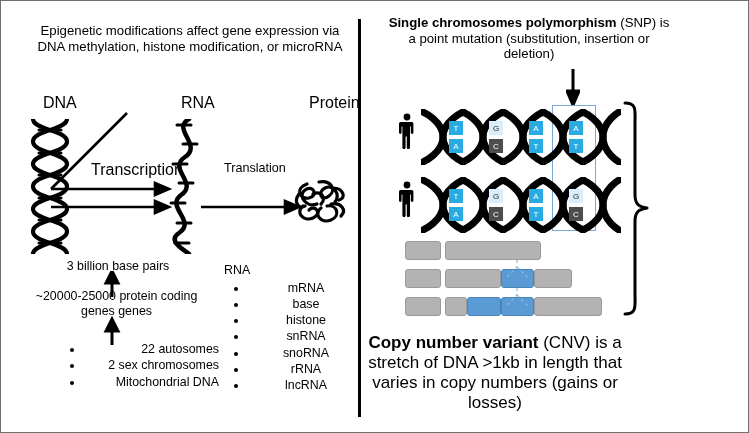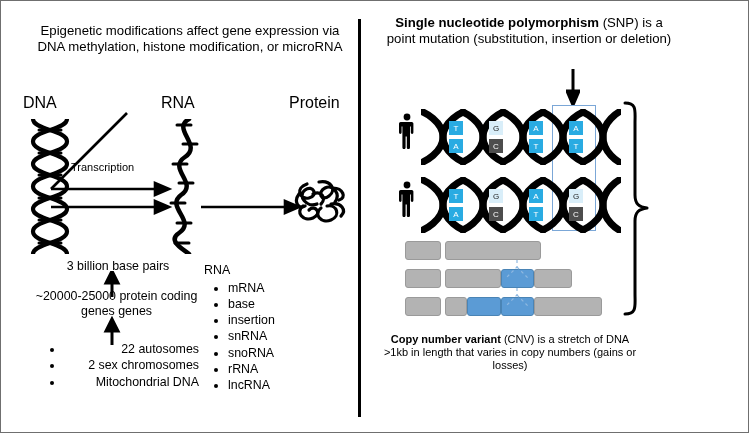--- a/index.html
+++ b/index.html
@@ -5,49 +5,49 @@
   html,body{margin:0;padding:0;background:#fff;}
   body{font-family:"Liberation Sans",sans-serif;}
   #figure{
     position:relative;width:749px;height:433px;
     box-sizing:border-box;border:1px solid #6f6f6f;background:#ffffff;
     overflow:hidden;
   }
   .abs{position:absolute;}
   .txt{color:#000;line-height:1.18;}
   .ctr{text-align:center;}
-  .lft{text-align:left;}
+  .lft{text-align:left;margin-left:20px;}
   b,.bold{font-weight:bold;}
 
   
   #divider{left:357px;top:18px;width:3px;height:398px;background:#000;}
 
   
   #epi-text{left:18px;top:22px;width:320px;font-size:13.2px;margin-left:11px;}
   #lbl-dna{left:22px;top:93px;width:70px;font-size:16px;}
   #lbl-rna{left:160px;top:93px;width:70px;font-size:16px;}
   #lbl-protein{left:288px;top:93px;width:80px;font-size:16px;}
 
-  #lbl-transcription{left:70px;top:160px;width:110px;font-size:11px;}
+  #lbl-transcription{left:70px;top:160px;width:110px;font-size:16px;}
   #lbl-translation{left:203px;top:160px;width:100px;font-size:12.6px;}
 
   #dna-helix{left:26px;top:118px;width:46px;height:135px;}
   #rna-strand{left:166px;top:118px;width:40px;height:135px;}
   #protein-blob{left:292px;top:175px;width:56px;height:52px;}
   #arrows-left{left:48px;top:110px;width:262px;height:110px;}
 
   #txt-bp{left:52px;top:258px;width:130px;font-size:12.4px;}
   #txt-genes{left:28px;top:288px;width:175px;font-size:12.4px;}
   #txt-chrom{left:48px;top:340px;width:150px;font-size:12.4px;}
   #chrom-list{margin:0;padding-left:15px;font-size:12.4px;}
   #chrom-list li{line-height:1.32;text-align:right;}
   #arrows-stack{left:100px;top:270px;width:22px;height:75px;}
 
   #rna-list-wrap{left:203px;top:262px;width:140px;font-size:12.4px;}
-  #rna-list{margin:2px 0 0 0;padding-left:24px;}
+  #rna-list{margin:2px 0 0 0;padding-left:24px;text-align:center;}
   #rna-list li{line-height:1.31;}
 
   
   #snp-text{left:383px;top:14px;width:290px;font-size:13.2px;}
   #snp-arrow{left:565px;top:68px;width:14px;height:36px;}
   #snp-box{left:551px;top:104px;width:42px;height:124px;
            border:1.5px solid #7ba7d7;background:transparent;}
 
   .person{width:16px;height:36px;}
   #person1{left:398px;top:112px;}
@@ -64,21 +64,21 @@
   .cnvrow{position:absolute;height:19px;}
   #cnv1{left:404px;top:240px;}
   #cnv2{left:404px;top:268px;}
   #cnv3{left:404px;top:296px;}
   .seg{position:absolute;top:0;height:19px;border:1px solid #9a9a9a;
        border-radius:3px;box-sizing:border-box;}
   .seg.gray{background:#b3b3b3;}
   .seg.blue{background:#5b9bd5;border-color:#4a84b5;}
   #cnv-connect{left:404px;top:240px;width:230px;height:80px;}
 
-  #cnv-text{left:378px;top:332px;width:262px;font-size:11px;}
+  #cnv-text{left:363px;top:332px;width:262px;font-size:17px;}
 </style>
 </head>
 <body>
 
 <div id="figure">
 
   <div class="abs" id="divider"></div>
 
   <div class="abs txt ctr" id="epi-text">Epigenetic modifications affect gene expression via DNA methylation, histone modification, or microRNA</div>
 
@@ -124,20 +124,21 @@
 
       <line x1="2" y1="96" x2="108" y2="96"></line>
       <polygon points="120,96 106,90 106,102"></polygon>
 
       <line x1="152" y1="96" x2="238" y2="96"></line>
       <polygon points="250,96 236,90 236,102"></polygon>
     </g>
   </svg>
 
   <div class="abs txt lft" id="lbl-transcription">Transcription</div>
+  <div class="abs txt lft" id="lbl-translation">Translation</div>
 
   <svg class="abs" id="protein-blob" viewBox="0 0 56 52">
     <g stroke="#000" stroke-width="3.2" fill="none" stroke-linecap="round">
       <path d="M14,8 C2,12 6,24 16,22 C26,20 20,8 12,14 C4,20 14,32 24,28"></path>
       <path d="M26,6 C38,4 44,14 36,20 C28,26 24,16 32,12 C40,8 48,18 42,26"></path>
       <path d="M10,30 C2,36 10,46 20,42 C30,38 22,28 16,34"></path>
       <path d="M28,32 C20,38 28,48 38,44 C48,40 44,28 34,30"></path>
       <path d="M38,28 C48,26 54,34 48,40"></path>
       <path d="M20,18 C28,14 34,22 28,28"></path>
       <path d="M6,18 C0,26 6,34 12,30"></path>
@@ -163,30 +164,30 @@
       <li>2 sex chromosomes</li>
       <li>Mitochondrial DNA</li>
     </ul>
   </div>
 
   <div class="abs txt lft" id="rna-list-wrap">
     <div>RNA</div>
     <ul id="rna-list">
       <li>mRNA</li>
       <li>base</li>
-      <li>insertion</li>
+      <li>histone</li>
       <li>snRNA</li>
       <li>snoRNA</li>
       <li>rRNA</li>
       <li>lncRNA</li>
     </ul>
   </div>
 
   <div class="abs txt ctr" id="snp-text">
-    <span class="bold">Single nucleotide polymorphism</span>
+    <span class="bold">Single chromosomes polymorphism</span>
     <span>(SNP) is a point mutation (substitution, insertion or deletion)</span>
   </div>
 
   <svg class="abs" id="snp-arrow" viewBox="0 0 14 36">
     <g stroke="#000" stroke-width="3" fill="#000">
       <line x1="7" y1="0" x2="7" y2="24"></line>
       <polygon points="7,36 1,22 13,22"></polygon>
     </g>
   </svg>
 

